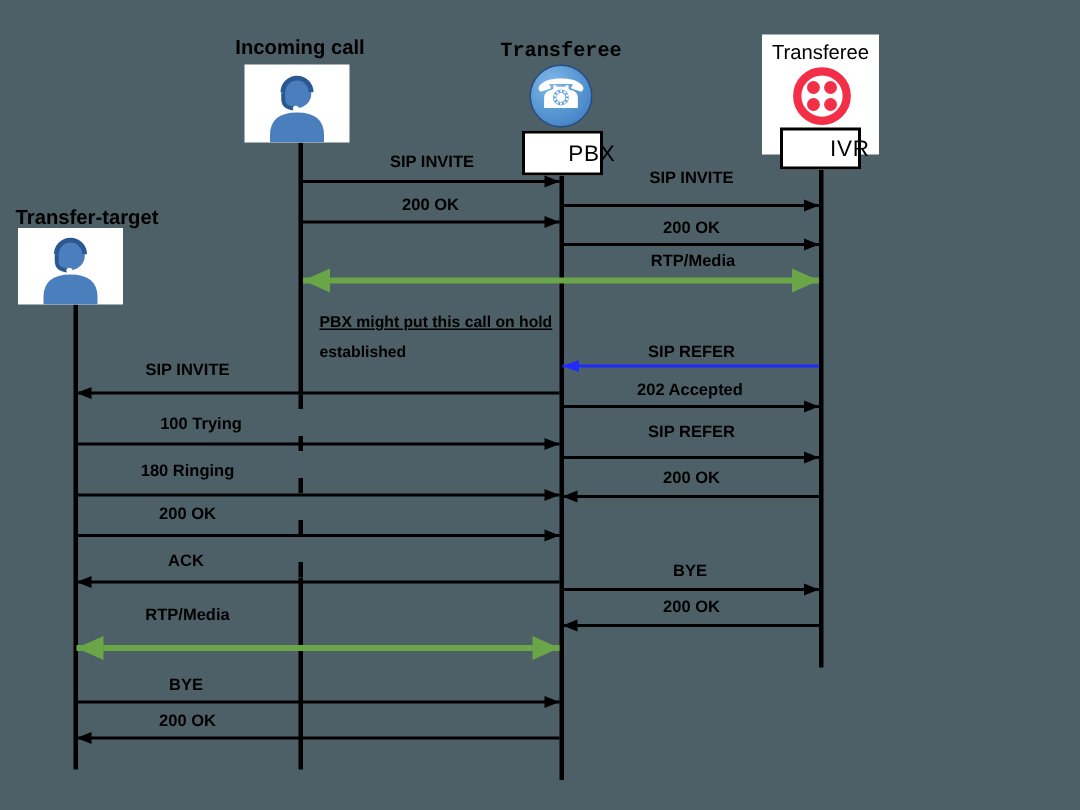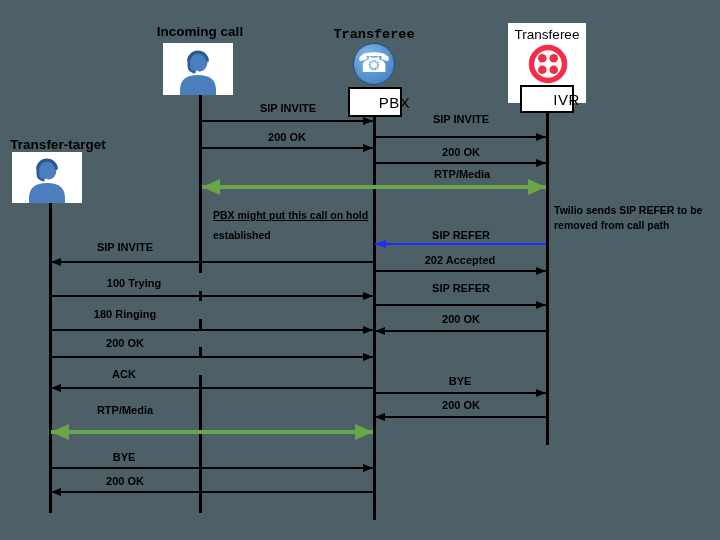--- a/index.html
+++ b/index.html
@@ -189,15 +189,13 @@
       <div class="head sip r"></div>
     </div>
     <div class="msg-label" style="left: 124px; top: 451px;">BYE</div>
     <div class="msg" style="left: 51px; top: 492px; width: 322px;">
       <div class="shaft sip"></div>
       <div class="head sip l"></div>
     </div>
     <div class="msg-label" style="left: 125px; top: 475px;">200 OK</div>
     <div class="note-line" style="left: 213px; top: 208px; text-decoration: underline;">PBX might put this call on hold</div>
     <div class="note-line" style="left: 213px; top: 228px;">established</div>
-    <div class="note-line" style="left: 554px; top: 203px;">Twilio sends SIP REFER to be</div>
-    <div class="note-line" style="left: 554px; top: 218px;">removed from call path</div>
   </div>
 
 </body></html>

